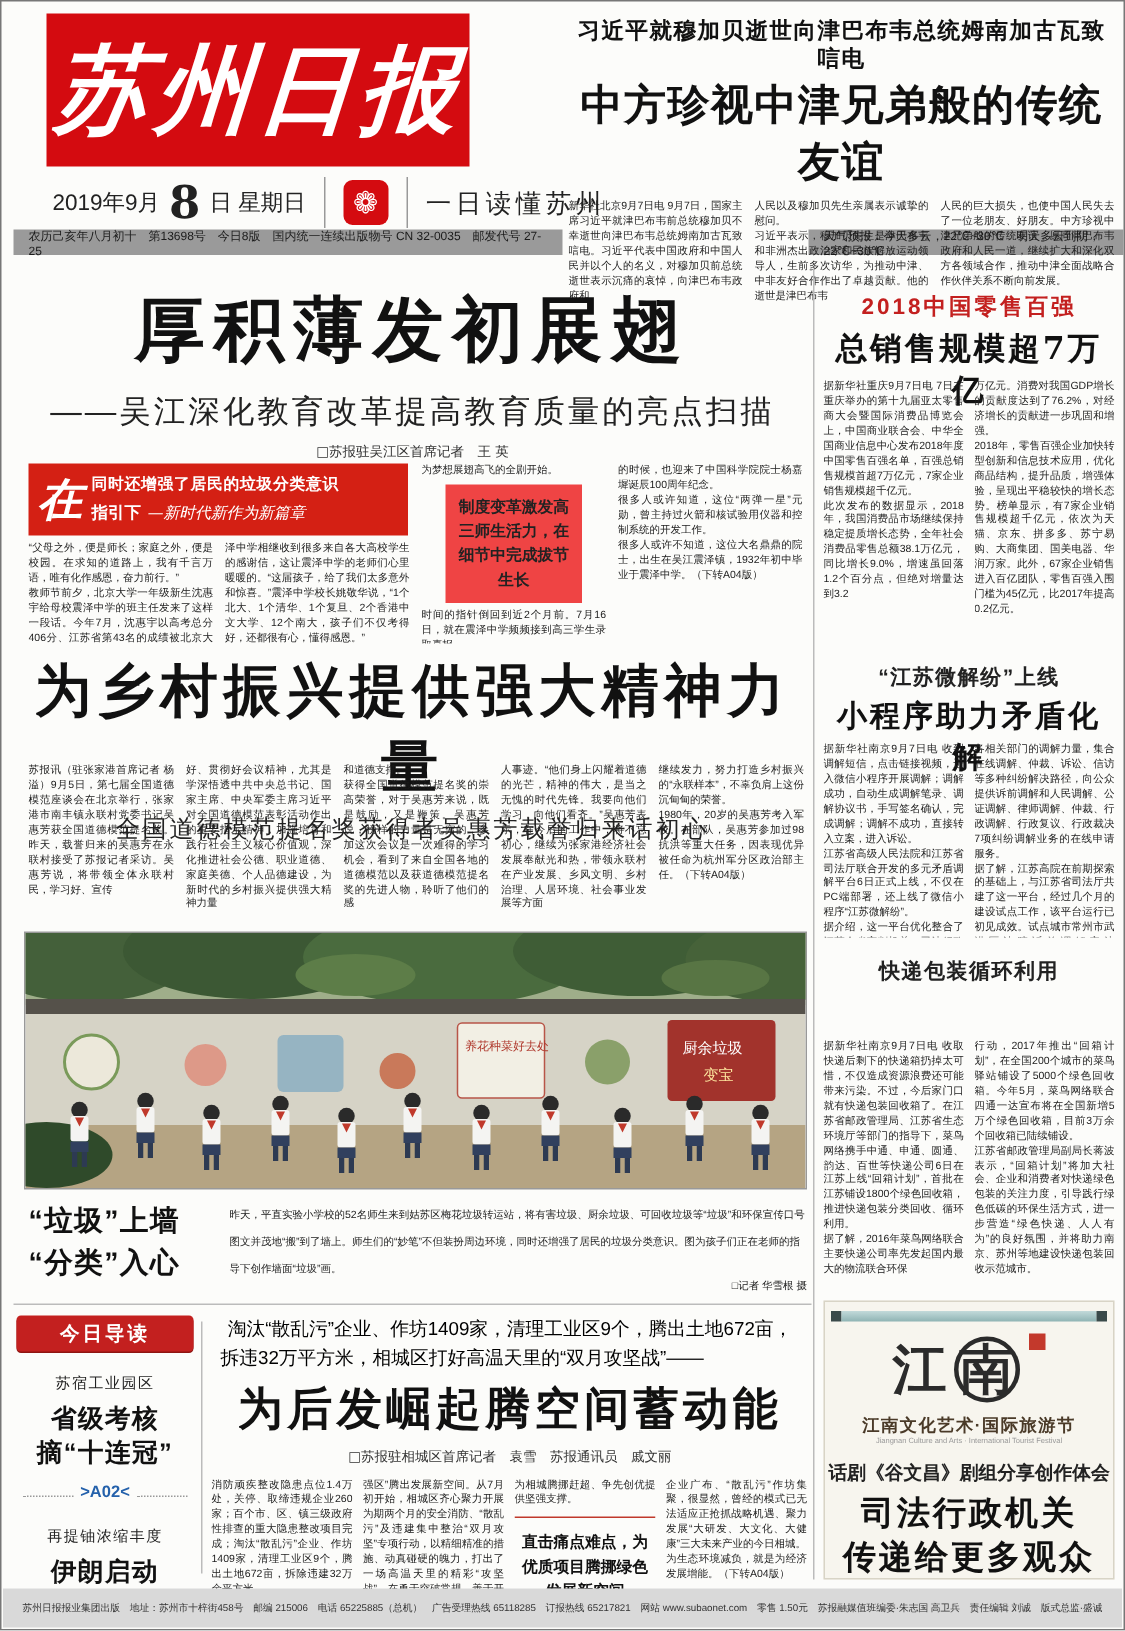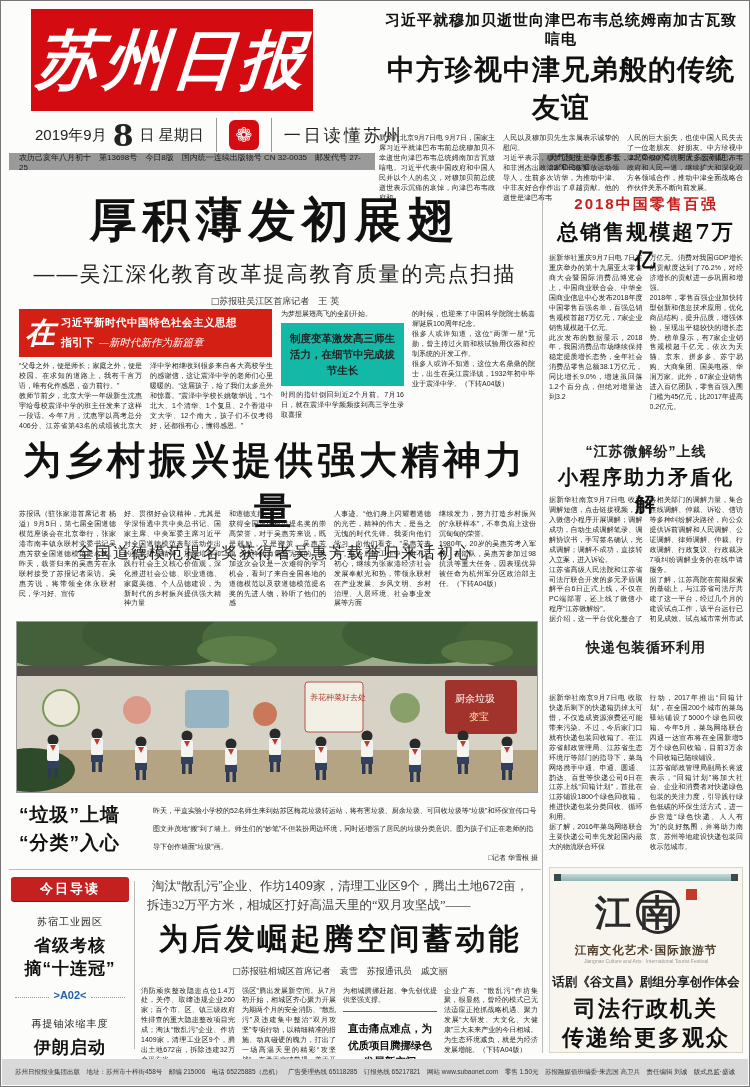--- a/index.html
+++ b/index.html
@@ -33,22 +33,22 @@
   .hl-sub { font-size:21px; color:#222; letter-spacing:2px; }
   .byline { font-size:9px; color:#333; font-family:"DejaVu Serif",serif; }
   .hl2 { font-size:38px; font-weight:bold; letter-spacing:4px; }
   .hl2-sub { font-size:16px; letter-spacing:2px; color:#222; }
   .banner { background:#d42014; color:#fff; display:flex; align-items:center; padding:4px 6px; }
   .banner-zai { font-size:30px; font-weight:bold; font-style:italic;
                 font-family:"DejaVu Serif",serif; margin-right:6px; }
   .banner-l1 { font-size:10.5px; font-weight:bold; letter-spacing:0.5px; }
   .banner-l2 { font-size:11px; font-weight:bold; }
   .banner-l3 { font-size:10.5px; font-style:italic; font-family:"DejaVu Serif",serif; }
-  .pullquote-pink { background:#14b8a6; color:#222; font-size:10.5px; line-height:1.55;
-                    padding:7px 5px; margin:4px 0; text-align:center; font-weight:bold; }
+  .pullquote-pink { background:#ef4444; color:#222; font-size:10.5px; line-height:1.55;
+                    padding:7px 5px; margin:4px 16px; text-align:center; font-weight:bold; }
   .pullquote-red { border-top:1px solid #c0392b; border-bottom:4px solid #b03024;
                    padding:8px 2px 9px; margin:6px 0; font-size:10.5px; font-weight:bold;
                    line-height:1.55; text-align:center; color:#111; }
   
   .r-kicker { font-size:15px; font-weight:bold; color:#c3201f; letter-spacing:2px; }
   .r-kicker-dark { font-size:14px; font-weight:bold; color:#222; letter-spacing:1px; }
   .r-hl { font-size:21px; font-weight:bold; letter-spacing:2px;
           font-family:"DejaVu Serif","Liberation Serif",serif; }
   
   .cap-title { font-size:19px; font-weight:bold; letter-spacing:1px; line-height:1.45; }
@@ -57,21 +57,21 @@
   .ribbon { background:#c3201f; color:#fff; font-size:13px; font-weight:bold;
             letter-spacing:2px; text-align:center; padding:3px 0; border-radius:3px;
             box-shadow:0 1px 0 #8e1512; }
   .guide-topic { font-size:10px; color:#222; text-align:center; letter-spacing:1px; }
   .guide-title { font-size:17px; font-weight:bold; text-align:center; line-height:1.35;
                  letter-spacing:1px; }
   .guide-page { color:#2461ab; font-size:11px; font-weight:bold; text-align:right; }
   .dotted { flex:1; border-bottom:1px dotted #999; margin:0 4px 3px; }
   .pagerow { display:flex; align-items:flex-end; }
   
-  .b-kicker { font-size:12.5px; color:#404040; line-height:1.5; }
+  .b-kicker { font-size:12.5px; color:#000000; line-height:1.5; }
   .hl3 { font-size:30px; font-weight:bold; letter-spacing:3px; }
   
   .promo { background:#f7f5ee; border:1px solid #d8d4c6; overflow:hidden; }
   .promo-rod { display:flex; height:7px; }
   .promo-rod .cap { width:7px; background:#3a4a4a; }
   .promo-rod .bar { flex:1; background:linear-gradient(#c2dada,#8fb4b4); }
   .jn-logo { font-size:36px; font-family:"DejaVu Serif",serif; font-weight:bold; color:#2b2b2b; }
   .jn-circle { display:inline-block; border:3px solid #2b2b2b; border-radius:50%;
                width:44px; height:44px; line-height:38px; text-align:center; }
   .jn-seal { display:inline-block; width:11px; height:11px; background:#c3392c;
@@ -126,21 +126,21 @@
 
   <div class="abs ctr" style="left:8px;top:188px;width:532px;">
     <div class="hl-lead">厚积薄发初展翅</div>
     <div class="hl-sub" style="margin-top:8px;">——吴江深化教育改革提高教育质量的亮点扫描</div>
     <div class="byline" style="margin-top:7px;">□苏报驻吴江区首席记者　王 英</div>
   </div>
 
   <div class="abs banner" style="left:18px;top:308px;width:253px;height:48px;">
     <span class="banner-zai">在</span>
     <span>
-      <span class="banner-l1" style="display:block;">习近平新时代中国特色社会主义思想</span>
+      <span class="banner-l1" style="display:block;">同时还增强了居民的垃圾分类意识</span>
       <span style="display:block;margin-top:2px;">
         <span class="banner-l2">指引下</span>
         <span class="banner-l3">—新时代新作为新篇章</span>
       </span>
     </span>
   </div>
 
   <div class="abs colrow" style="left:18px;top:308px;width:517px;height:120px;gap:8px;">
     <div class="body-col jt pre" style="width:123px;padding-top:52px;">“父母之外，便是师长；家庭之外，便是校园。在求知的道路上，我有千言万语，唯有化作感恩，奋力前行。”
 教师节前夕，北京大学一年级新生沈惠宇给母校震泽中学的班主任发来了这样一段话。今年7月，沈惠宇以高考总分406分、江苏省第43名的成绩被北京大学德语专业录取。
@@ -248,21 +248,21 @@
       <div class="guide-title pre" style="margin-top:6px;">伊朗启动
 先进离心机</div>
 
     </div>
   </div>
 
   <div class="abs vrule" style="left:133px;top:880px;height:168px;"></div>
 
   <div class="abs" style="left:140px;top:876px;width:398px;">
     <div class="b-kicker ctr">淘汰“散乱污”企业、作坊1409家，清理工业区9个，腾出土地672亩，</div>
-    <div class="b-kicker" style="padding-left:6px;font-family:Liberation Serif, serif;">拆违32万平方米，相城区打好高温天里的“双月攻坚战”——</div>
+    <div class="b-kicker" style="padding-left:6px;">拆违32万平方米，相城区打好高温天里的“双月攻坚战”——</div>
     <div class="hl3 ctr" style="margin-top:4px;">为后发崛起腾空间蓄动能</div>
     <div class="byline ctr" style="margin-top:5px;">□苏报驻相城区首席记者　袁雪　苏报通讯员　戚文丽</div>
     <div class="colrow" style="gap:7px;margin-top:8px;height:84px;overflow:hidden;">
       <div class="body-col jt pre" style="width:94px;">消防顽疾整改隐患点位1.4万处，关停、取缔违规企业260家；百个市、区、镇三级政府性排查的重大隐患整改项目完成；淘汰“散乱污”企业、作坊1409家，清理工业区9个，腾出土地672亩，拆除违建32万余平方米……
 盘活土地资源，为“产业</div>
       <div class="body-col jt pre" style="width:94px;">强区”腾出发展新空间。从7月初开始，相城区齐心聚力开展为期两个月的安全消防、“散乱污”及违建集中整治“双月攻坚”专项行动，以精细精准的措施、动真碰硬的魄力，打出了一场高温天里的精彩“攻坚战”，在勇于突破常规、善于开拓创新中，</div>
       <div style="width:94px;overflow:hidden;">
         <div class="body-col jt">为相城腾挪赶超、争先创优提供坚强支撑。</div>
         <div class="pullquote-red">直击痛点难点，为优质项目腾挪绿色发展新空间</div>
 

